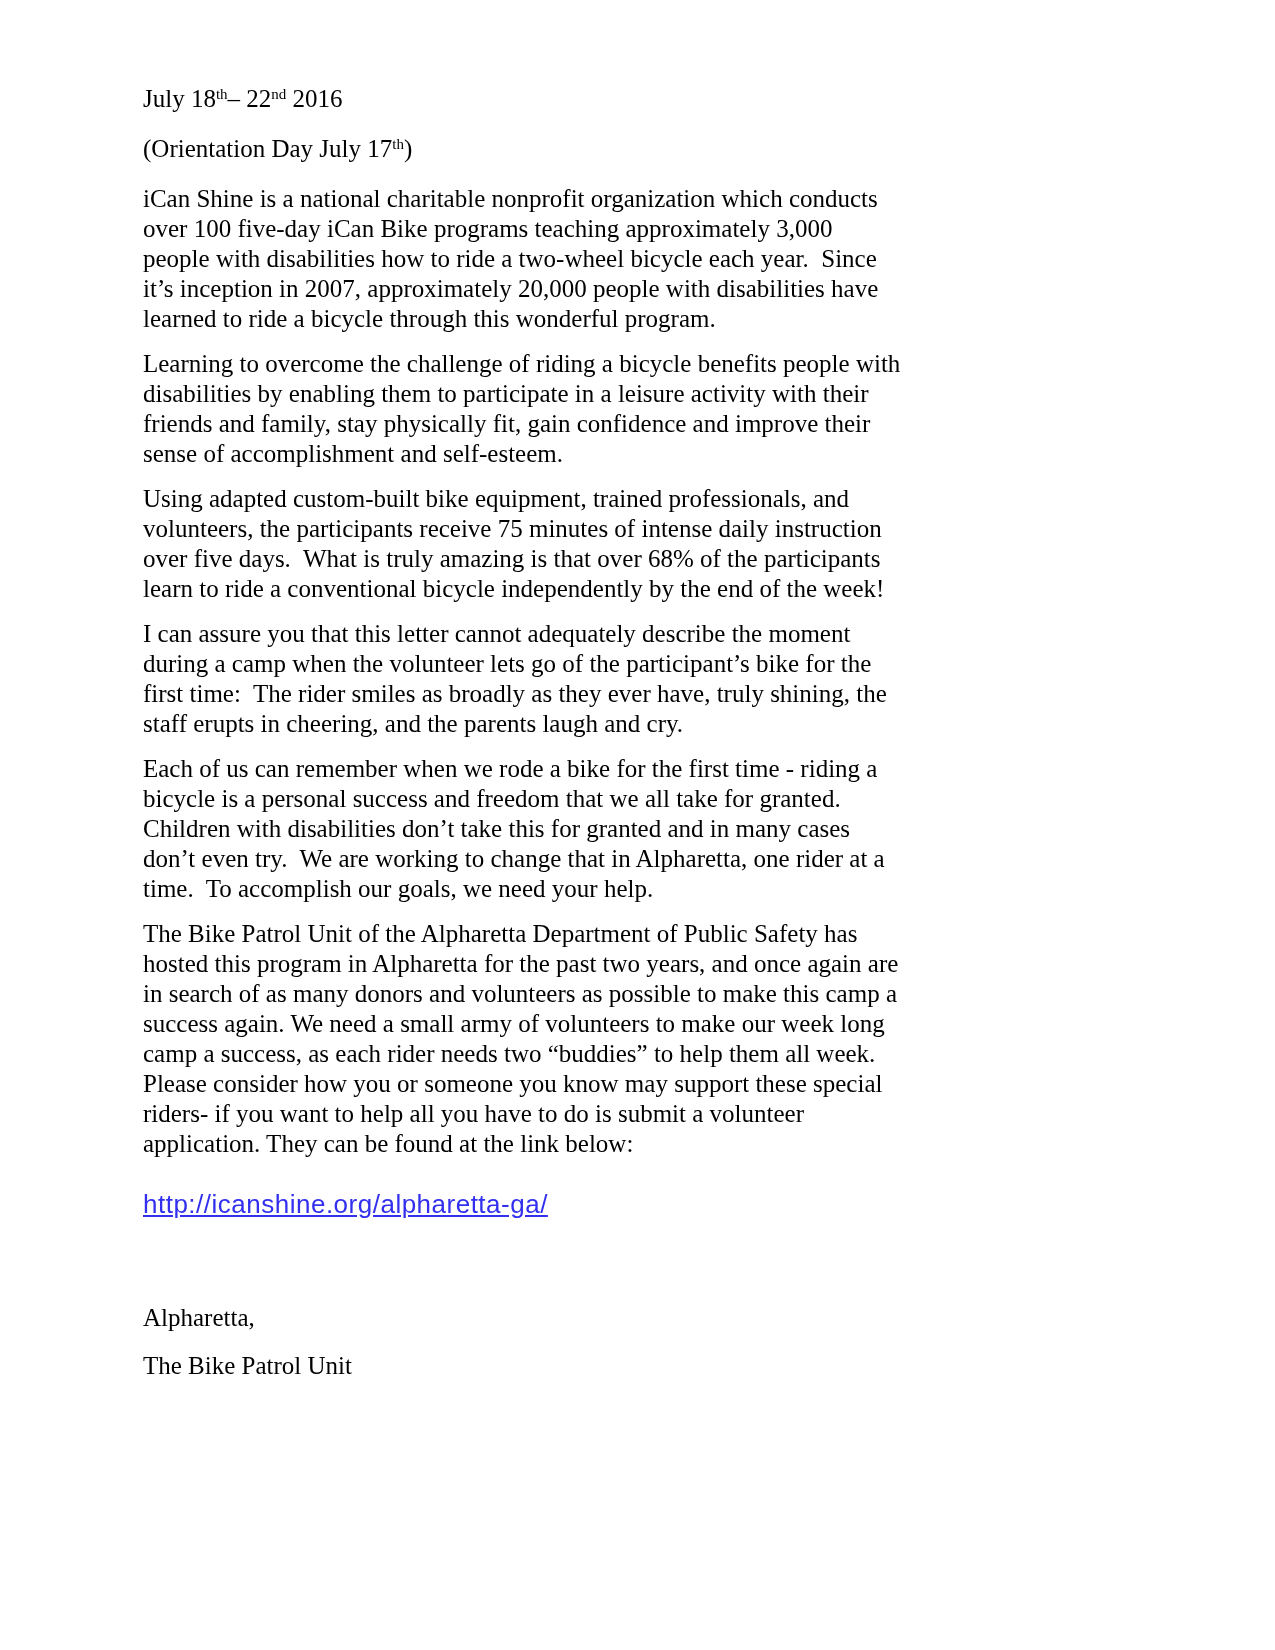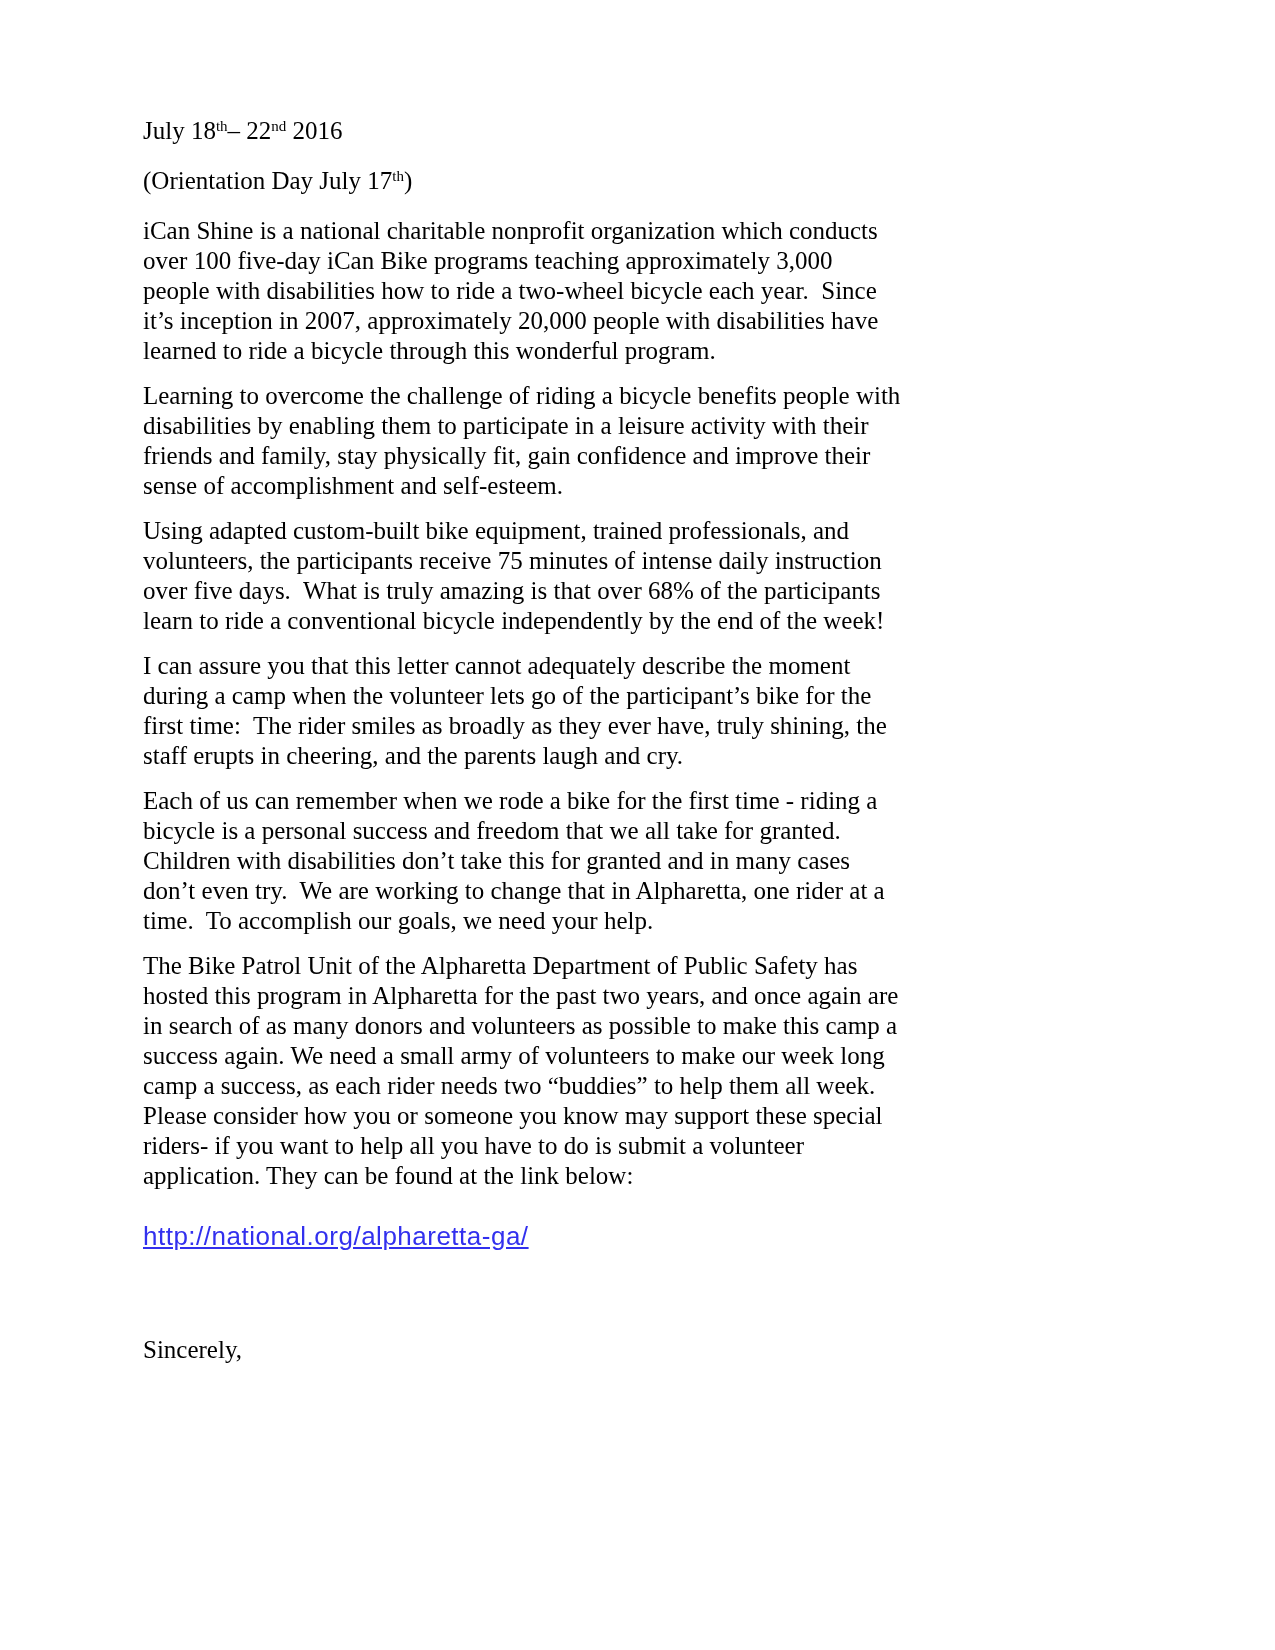--- a/index.html
+++ b/index.html
@@ -6,21 +6,21 @@
     margin: 0;
     padding: 0;
     background: #ffffff;
   }
   .page {
     position: relative;
     box-sizing: border-box;
     width: 1045px;
     height: 1650px;
     background: #ffffff;
-    padding: 116px 142px 0 143px;
+    padding: 84px 142px 0 143px;
     font-family: "Liberation Serif", serif;
     font-size: 25px;
     line-height: 30px;
     color: #000000;
   }
   .page p {
     margin: 0 0 15px 0;
     white-space: pre-wrap;
   }
   p.intro-line {
@@ -65,18 +65,19 @@
   <p>Learning to overcome the challenge of riding a bicycle benefits people with disabilities by enabling them to participate in a leisure activity with their friends and family, stay physically fit, gain confidence and improve their sense of accomplishment and self-esteem.</p>
 
   <p>Using adapted custom-built bike equipment, trained professionals, and volunteers, the participants receive 75 minutes of intense daily instruction over five days.  What is truly amazing is that over 68% of the participants learn to ride a conventional bicycle independently by the end of the week!</p>
 
   <p>I can assure you that this letter cannot adequately describe the moment during a camp when the volunteer lets go of the participant’s bike for the first time:  The rider smiles as broadly as they ever have, truly shining, the staff erupts in cheering, and the parents laugh and cry.</p>
 
   <p>Each of us can remember when we rode a bike for the first time - riding a bicycle is a personal success and freedom that we all take for granted.  Children with disabilities don’t take this for granted and in many cases don’t even try.  We are working to change that in Alpharetta, one rider at a time.  To accomplish our goals, we need your help.</p>
 
   <p>The Bike Patrol Unit of the Alpharetta Department of Public Safety has hosted this program in Alpharetta for the past two years, and once again are in search of as many donors and volunteers as possible to make this camp a success again. We need a small army of volunteers to make our week long camp a success, as each rider needs two “buddies” to help them all week. Please consider how you or someone you know may support these special riders- if you want to help all you have to do is submit a volunteer application. They can be found at the link below:</p>
 
-  <p class="link-line"><a href="#" class="link" style="color: rgb(50, 48, 238);">http://national.org/alpharetta-ga/</a></p>
+  <p class="link-line"><a href="#" class="link" style="color: rgb(50, 48, 238);">http://icanshine.org/alpharetta-ga/</a></p>
 
-  <p class="closing-line">Sincerely,</p>
+  <p class="closing-line">Alpharetta,</p>
 
+  <p>The Bike Patrol Unit</p>
 
 </div>
 
 </body></html>

